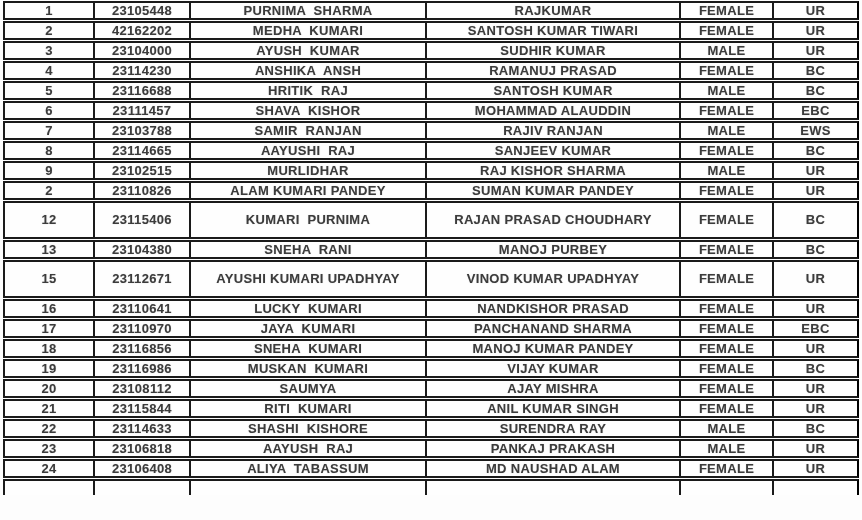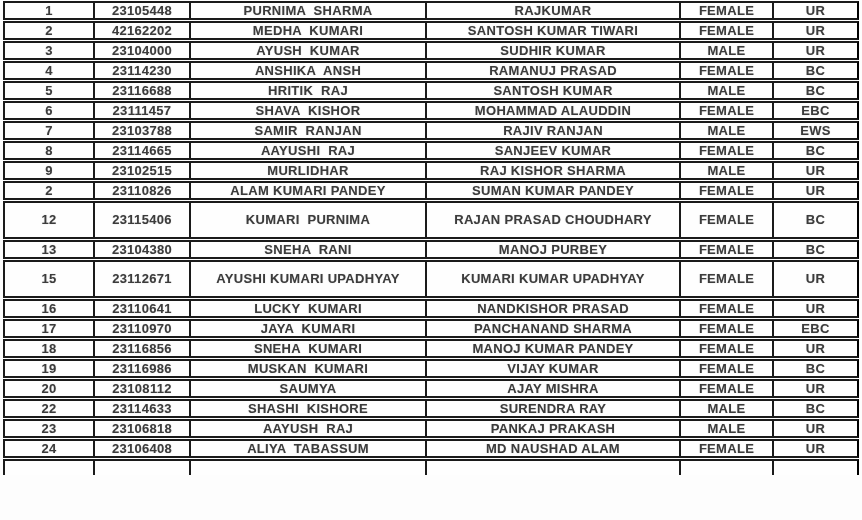--- a/index.html
+++ b/index.html
@@ -166,21 +166,21 @@
           <td>23104380</td>
           <td>SNEHA  RANI</td>
           <td>MANOJ PURBEY</td>
           <td>FEMALE</td>
           <td>BC</td>
         </tr>
         <tr class="tall">
           <td>15</td>
           <td>23112671</td>
           <td>AYUSHI KUMARI UPADHYAY</td>
-          <td>KUMARI KUMAR UPADHYAY</td>
+          <td>VINOD KUMAR UPADHYAY</td>
           <td>FEMALE</td>
           <td>UR</td>
         </tr>
         <tr>
           <td>16</td>
           <td>23110641</td>
           <td>LUCKY  KUMARI</td>
           <td>NANDKISHOR PRASAD</td>
           <td>FEMALE</td>
           <td>UR</td>
@@ -207,20 +207,28 @@
           <td>MUSKAN  KUMARI</td>
           <td>VIJAY KUMAR</td>
           <td>FEMALE</td>
           <td>BC</td>
         </tr>
         <tr>
           <td>20</td>
           <td>23108112</td>
           <td>SAUMYA</td>
           <td>AJAY MISHRA</td>
+          <td>FEMALE</td>
+          <td>UR</td>
+        </tr>
+        <tr>
+          <td>21</td>
+          <td>23115844</td>
+          <td>RITI  KUMARI</td>
+          <td>ANIL KUMAR SINGH</td>
           <td>FEMALE</td>
           <td>UR</td>
         </tr>
         <tr>
           <td>22</td>
           <td>23114633</td>
           <td>SHASHI  KISHORE</td>
           <td>SURENDRA RAY</td>
           <td>MALE</td>
           <td>BC</td>

